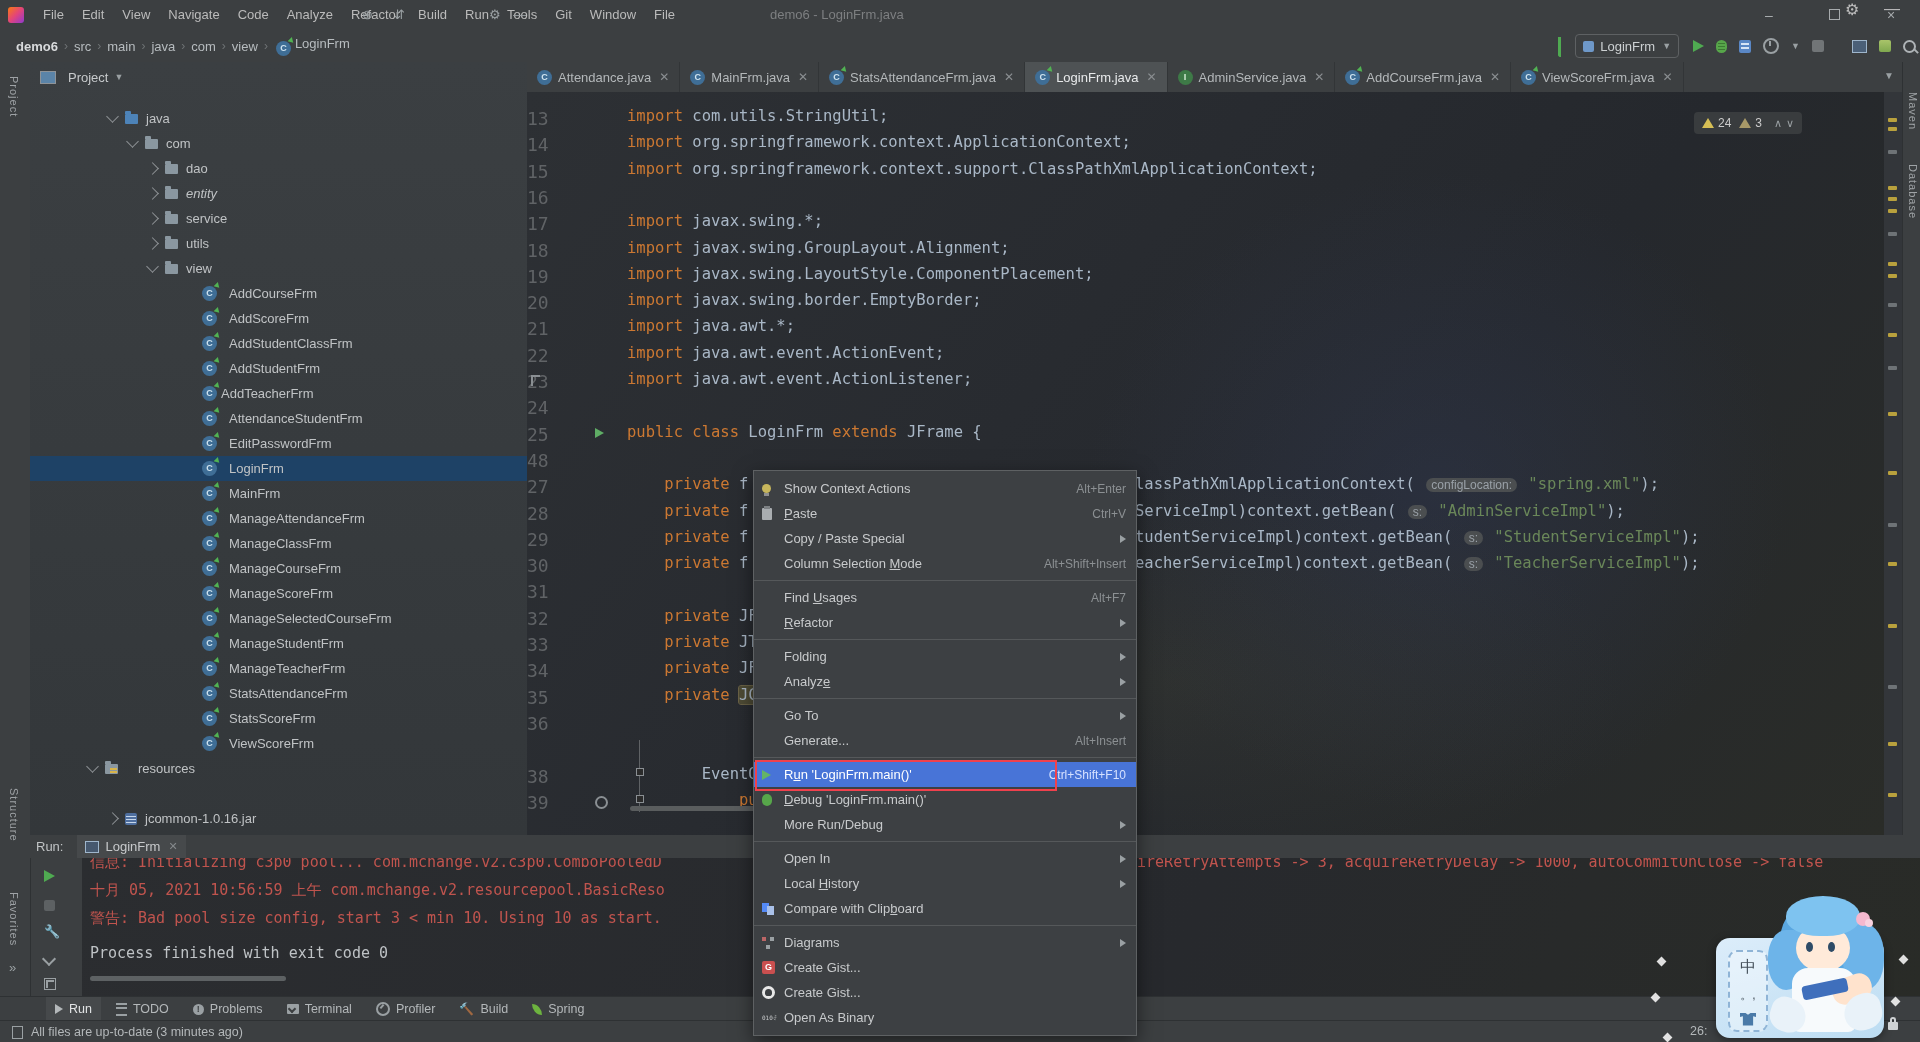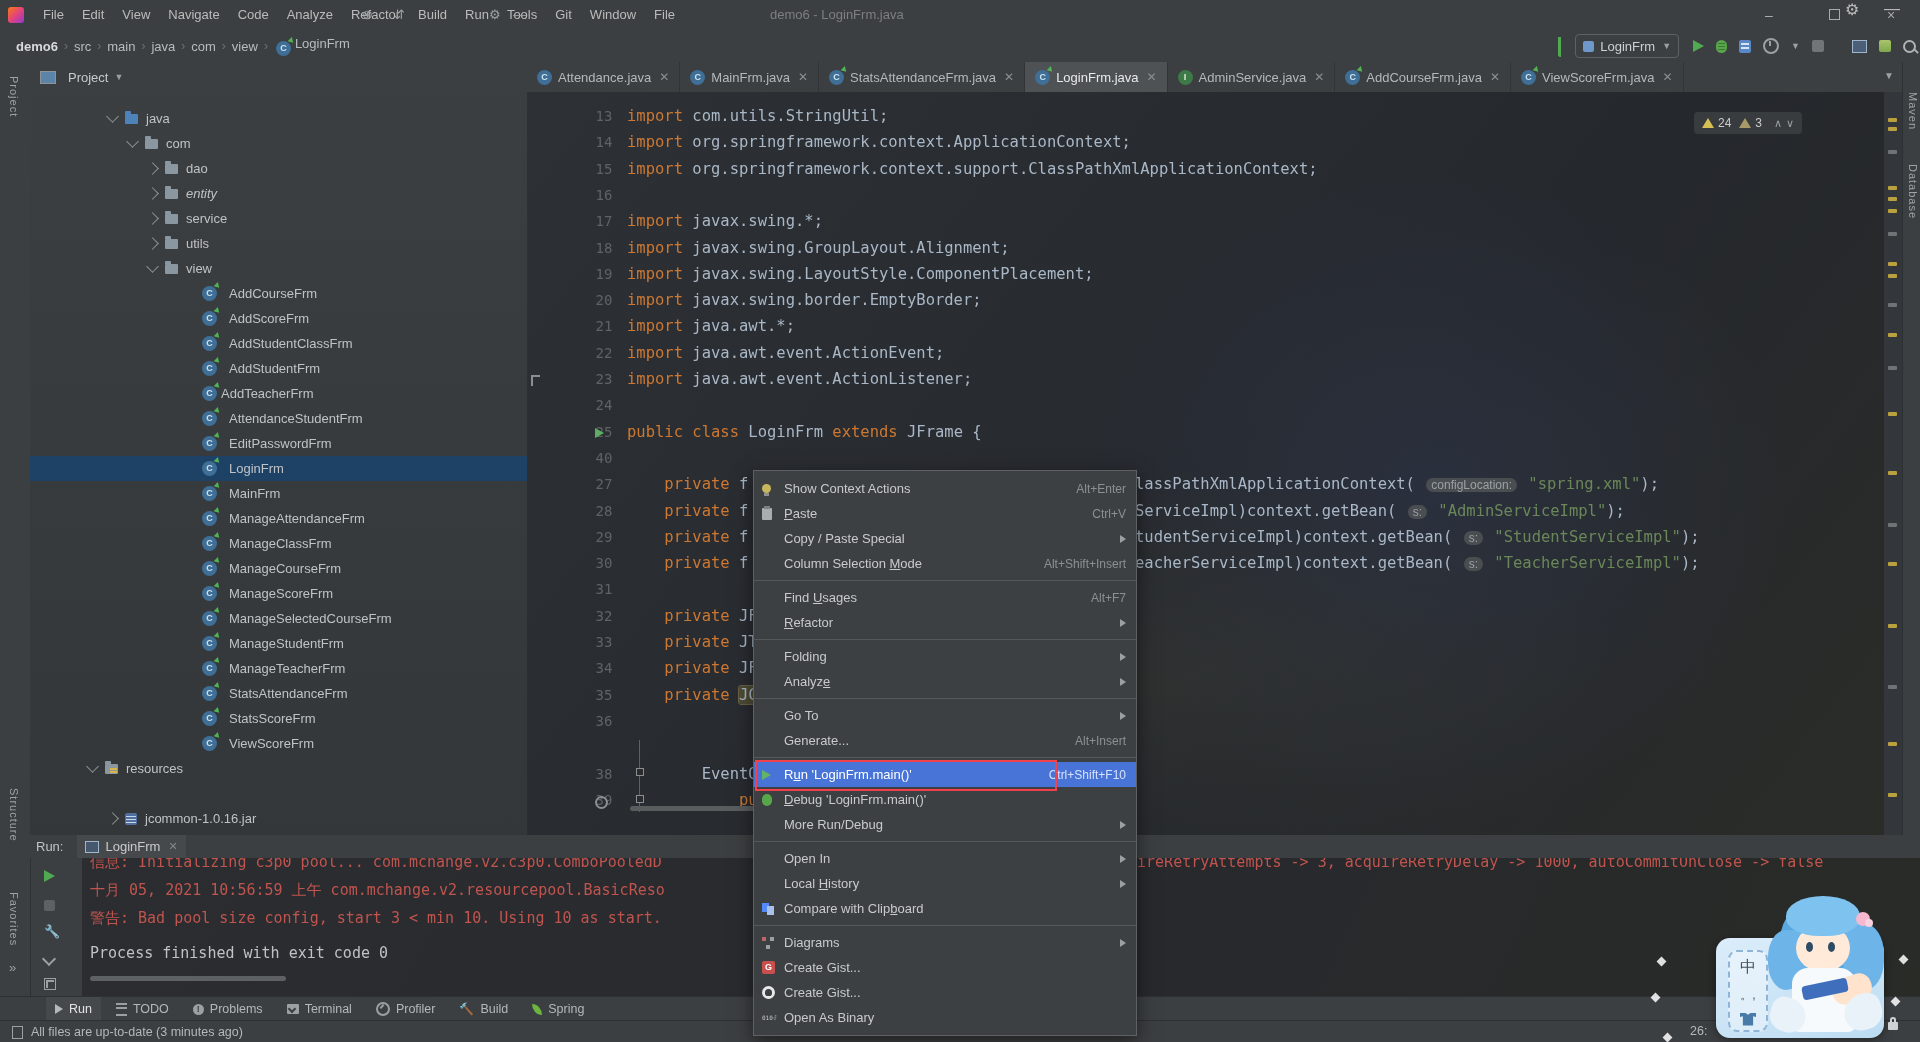--- a/index.html
+++ b/index.html
@@ -75,21 +75,21 @@
   .tab .cls-ico{margin:0 6px 0 0;}
   #tab-overflow{position:absolute;left:1884px;top:70px;color:#9aa0a3;font-size:10px;}
   
   #editor{left:527px;top:92px;width:1357px;height:743px;overflow:hidden;
      background:linear-gradient(128deg,#2d3034 0%,#282b30 38%,#25282d 62%,#2a2c28 100%);}
   #editor .blob1{position:absolute;left:560px;top:80px;width:700px;height:640px;border-radius:50%;
      background:radial-gradient(closest-side,rgba(52,62,92,0.35),rgba(52,62,92,0));}
   #editor .blob2{position:absolute;left:200px;top:380px;width:900px;height:420px;border-radius:50%;
      background:radial-gradient(closest-side,rgba(96,96,60,0.15),rgba(96,96,60,0));}
   .cline{position:absolute;left:0;width:1357px;height:26px;font-family:"DejaVu Sans Mono",monospace;font-size:15.5px;white-space:pre;}
-  .lnum{position:absolute;left:0;top:3px;width:58px;text-align:center;color:#606366;font-size:14px;padding-left:48px;}
+  .lnum{position:absolute;left:0;top:3px;width:58px;text-align:left;color:#606366;font-size:18px;}
   .codewrap{position:absolute;left:100px;top:2px;}
   .ck{color:#cc7832;}.cp{color:#a9b7c6;}.cs{color:#6a8759;}
   .ch{background:#4b4e50;color:#9aa1a8;border-radius:8px;padding:0 5px;font-size:12px;margin:0 2px;font-family:"Liberation Sans",sans-serif;}
   .chl{background:rgba(125,115,60,0.45);outline:1px solid #6b6347;border-radius:2px;}
   .rfrag{position:absolute;left:608px;top:2px;white-space:pre;}
   .grun{position:absolute;left:68px;top:7px;width:0;height:0;border-left:9px solid #5fad65;border-top:5px solid transparent;border-bottom:5px solid transparent;}
   .gclip{position:absolute;left:4px;top:7px;width:7px;height:9px;border-left:2px solid #8a8f93;border-top:2px solid #8a8f93;}
   .gat{position:absolute;left:68px;top:7px;width:9px;height:9px;border:2px solid #8a8f93;border-radius:50%;}
   #guide{left:639px;top:740px;width:1px;height:72px;background:#5f6265;}
   .gsq{width:6px;height:6px;border:1px solid #8a8f93;background:#2b2b2b;}
@@ -466,21 +466,21 @@
         <span style="display: inline-block; width: 10px;"></span>
         <span style="display: inline-block; width: 8px;"></span>
         <span class="cls-ico run">C</span>
         <span style="margin-left: 8px;">ViewScoreFrm</span>
       </div>
       <div class="trow" style="top: 664px;">
         <span style="display: inline-block; width: 58px;"></span>
         <span class="chev c-v"></span>
         <span style="display: inline-block; width: 8px;"></span>
         <span class="fold res"></span>
-        <span style="margin-left: 8px;">resources</span>
+        <span style="margin-left: 20px;">resources</span>
       </div>
       <div class="trow" style="top: 714px;">
         <span style="display: inline-block; width: 78px;"></span>
         <span class="chev c-r"></span>
         <span style="display: inline-block; width: 8px;"></span>
         <span class="jar-ico"></span>
         <span style="margin-left: 8px;">jcommon-1.0.16.jar</span>
       </div>
     </div>
 
@@ -532,21 +532,21 @@
       <div class="cline" style="top: 91.9px;"><span class="lnum">16</span><span class="codewrap"></span></div>
       <div class="cline" style="top: 118.2px;"><span class="lnum">17</span><span class="codewrap"><span class="ck">import</span><span class="cp"> javax.swing.*;</span></span></div>
       <div class="cline" style="top: 144.5px;"><span class="lnum">18</span><span class="codewrap"><span class="ck">import</span><span class="cp"> javax.swing.GroupLayout.Alignment;</span></span></div>
       <div class="cline" style="top: 170.8px;"><span class="lnum">19</span><span class="codewrap"><span class="ck">import</span><span class="cp"> javax.swing.LayoutStyle.ComponentPlacement;</span></span></div>
       <div class="cline" style="top: 197.1px;"><span class="lnum">20</span><span class="codewrap"><span class="ck">import</span><span class="cp"> javax.swing.border.EmptyBorder;</span></span></div>
       <div class="cline" style="top: 223.4px;"><span class="lnum">21</span><span class="codewrap"><span class="ck">import</span><span class="cp"> java.awt.*;</span></span></div>
       <div class="cline" style="top: 249.7px;"><span class="lnum">22</span><span class="codewrap"><span class="ck">import</span><span class="cp"> java.awt.event.ActionEvent;</span></span></div>
       <div class="cline" style="top: 276px;"><span class="lnum">23</span><span class="gclip"></span><span class="codewrap"><span class="ck">import</span><span class="cp"> java.awt.event.ActionListener;</span></span></div>
       <div class="cline" style="top: 302.3px;"><span class="lnum">24</span><span class="codewrap"></span></div>
       <div class="cline" style="top: 328.6px;"><span class="lnum">25</span><span class="grun"></span><span class="codewrap"><span class="ck">public class</span><span class="cp"> LoginFrm </span><span class="ck">extends</span><span class="cp"> JFrame {</span></span></div>
-      <div class="cline" style="top: 354.9px;"><span class="lnum">40</span><span class="codewrap"></span></div>
+      <div class="cline" style="top: 354.9px;"><span class="lnum">48</span><span class="codewrap"></span></div>
       <div class="cline" style="top: 381.2px;"><span class="lnum">27</span><span class="codewrap"><span class="cp">    </span><span class="ck">private</span><span class="cp"> f</span></span><span class="rfrag"><span class="cp">lassPathXmlApplicationContext( </span><span class="ch">configLocation:</span><span class="cs"> "spring.xml"</span><span class="cp">);</span></span></div>
       <div class="cline" style="top: 407.5px;"><span class="lnum">28</span><span class="codewrap"><span class="cp">    </span><span class="ck">private</span><span class="cp"> f</span></span><span class="rfrag"><span class="cp">ServiceImpl)context.getBean( </span><span class="ch">s:</span><span class="cs"> "AdminServiceImpl"</span><span class="cp">);</span></span></div>
       <div class="cline" style="top: 433.8px;"><span class="lnum">29</span><span class="codewrap"><span class="cp">    </span><span class="ck">private</span><span class="cp"> f</span></span><span class="rfrag"><span class="cp">tudentServiceImpl)context.getBean( </span><span class="ch">s:</span><span class="cs"> "StudentServiceImpl"</span><span class="cp">);</span></span></div>
       <div class="cline" style="top: 460.1px;"><span class="lnum">30</span><span class="codewrap"><span class="cp">    </span><span class="ck">private</span><span class="cp"> f</span></span><span class="rfrag"><span class="cp">eacherServiceImpl)context.getBean( </span><span class="ch">s:</span><span class="cs"> "TeacherServiceImpl"</span><span class="cp">);</span></span></div>
       <div class="cline" style="top: 486.4px;"><span class="lnum">31</span><span class="codewrap"></span></div>
       <div class="cline" style="top: 512.7px;"><span class="lnum">32</span><span class="codewrap"><span class="cp">    </span><span class="ck">private</span><span class="cp"> JF</span></span></div>
       <div class="cline" style="top: 539px;"><span class="lnum">33</span><span class="codewrap"><span class="cp">    </span><span class="ck">private</span><span class="cp"> JT</span></span></div>
       <div class="cline" style="top: 565.3px;"><span class="lnum">34</span><span class="codewrap"><span class="cp">    </span><span class="ck">private</span><span class="cp"> JF</span></span></div>
       <div class="cline" style="top: 591.6px;"><span class="lnum">35</span><span class="codewrap"><span class="cp">    </span><span class="ck">private</span><span class="cp"> </span><span class="cp chl">JC</span></span></div>
       <div class="cline" style="top: 617.9px;"><span class="lnum">36</span><span class="codewrap"></span></div>

